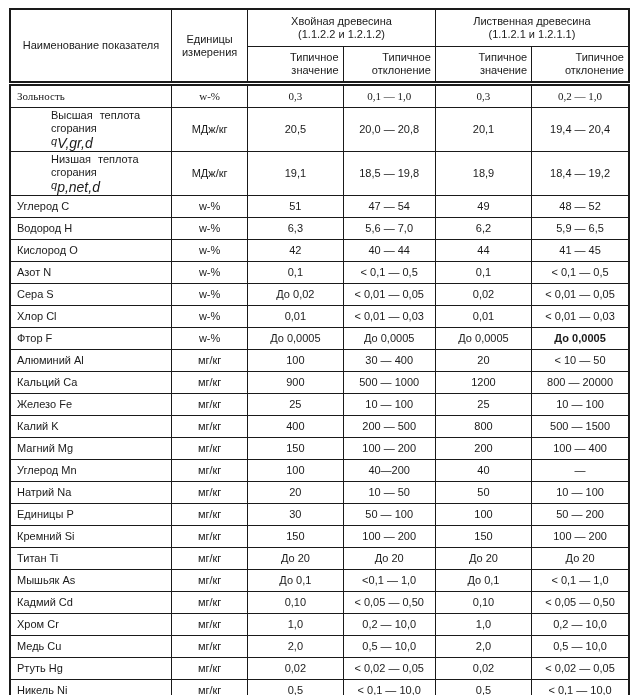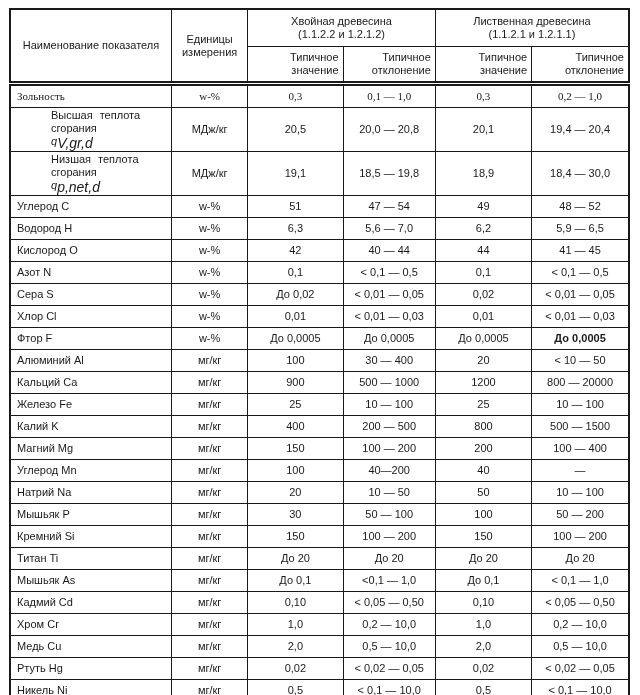--- a/index.html
+++ b/index.html
@@ -104,21 +104,21 @@
         </tr>
         <tr class="tall">
           <td class="name-cell">
             <div class="name-line-justified">Низшая теплота сгорания</div>
             <div><span class="formula">q<sub>p,net,d</sub></span></div>
           </td>
           <td>МДж/кг</td>
           <td>19,1</td>
           <td>18,5 — 19,8</td>
           <td>18,9</td>
-          <td>18,4 — 30,0</td>
+          <td>18,4 — 19,2</td>
         </tr>
         <tr>
           <td class="name-cell">Углерод C</td>
           <td>w-%</td>
           <td>51</td>
           <td>47 — 54</td>
           <td>49</td>
           <td>48 — 52</td>
         </tr>
         <tr>
@@ -219,21 +219,21 @@
         </tr>
         <tr>
           <td class="name-cell">Натрий Na</td>
           <td>мг/кг</td>
           <td>20</td>
           <td>10 — 50</td>
           <td>50</td>
           <td>10 — 100</td>
         </tr>
         <tr>
-          <td class="name-cell">Мышьяк P</td>
+          <td class="name-cell">Единицы P</td>
           <td>мг/кг</td>
           <td>30</td>
           <td>50 — 100</td>
           <td>100</td>
           <td>50 — 200</td>
         </tr>
         <tr>
           <td class="name-cell">Кремний Si</td>
           <td>мг/кг</td>
           <td>150</td>

